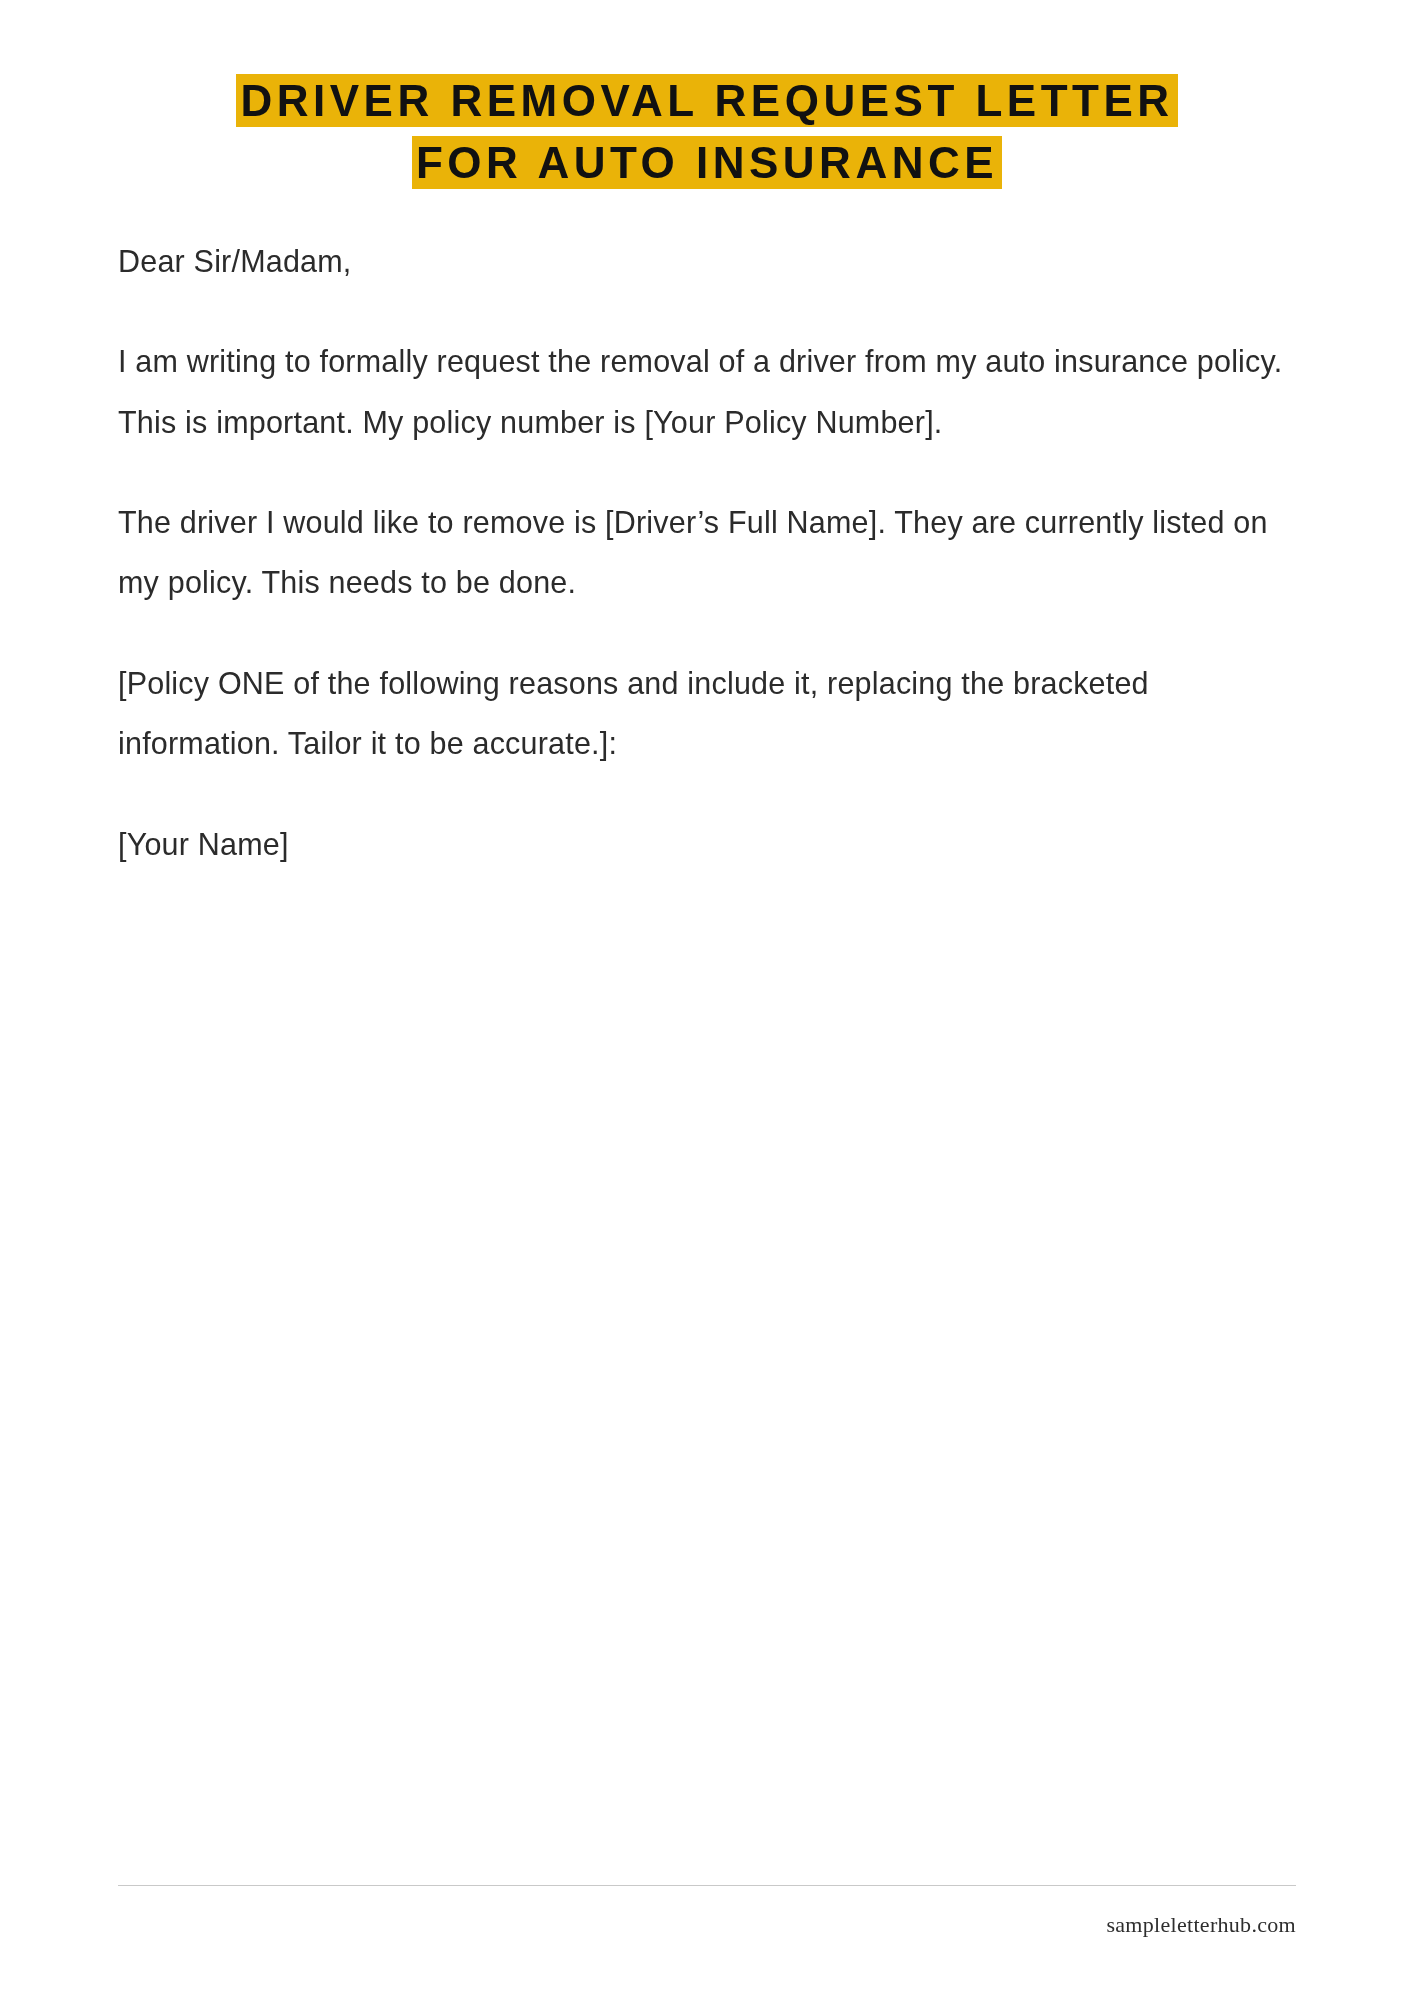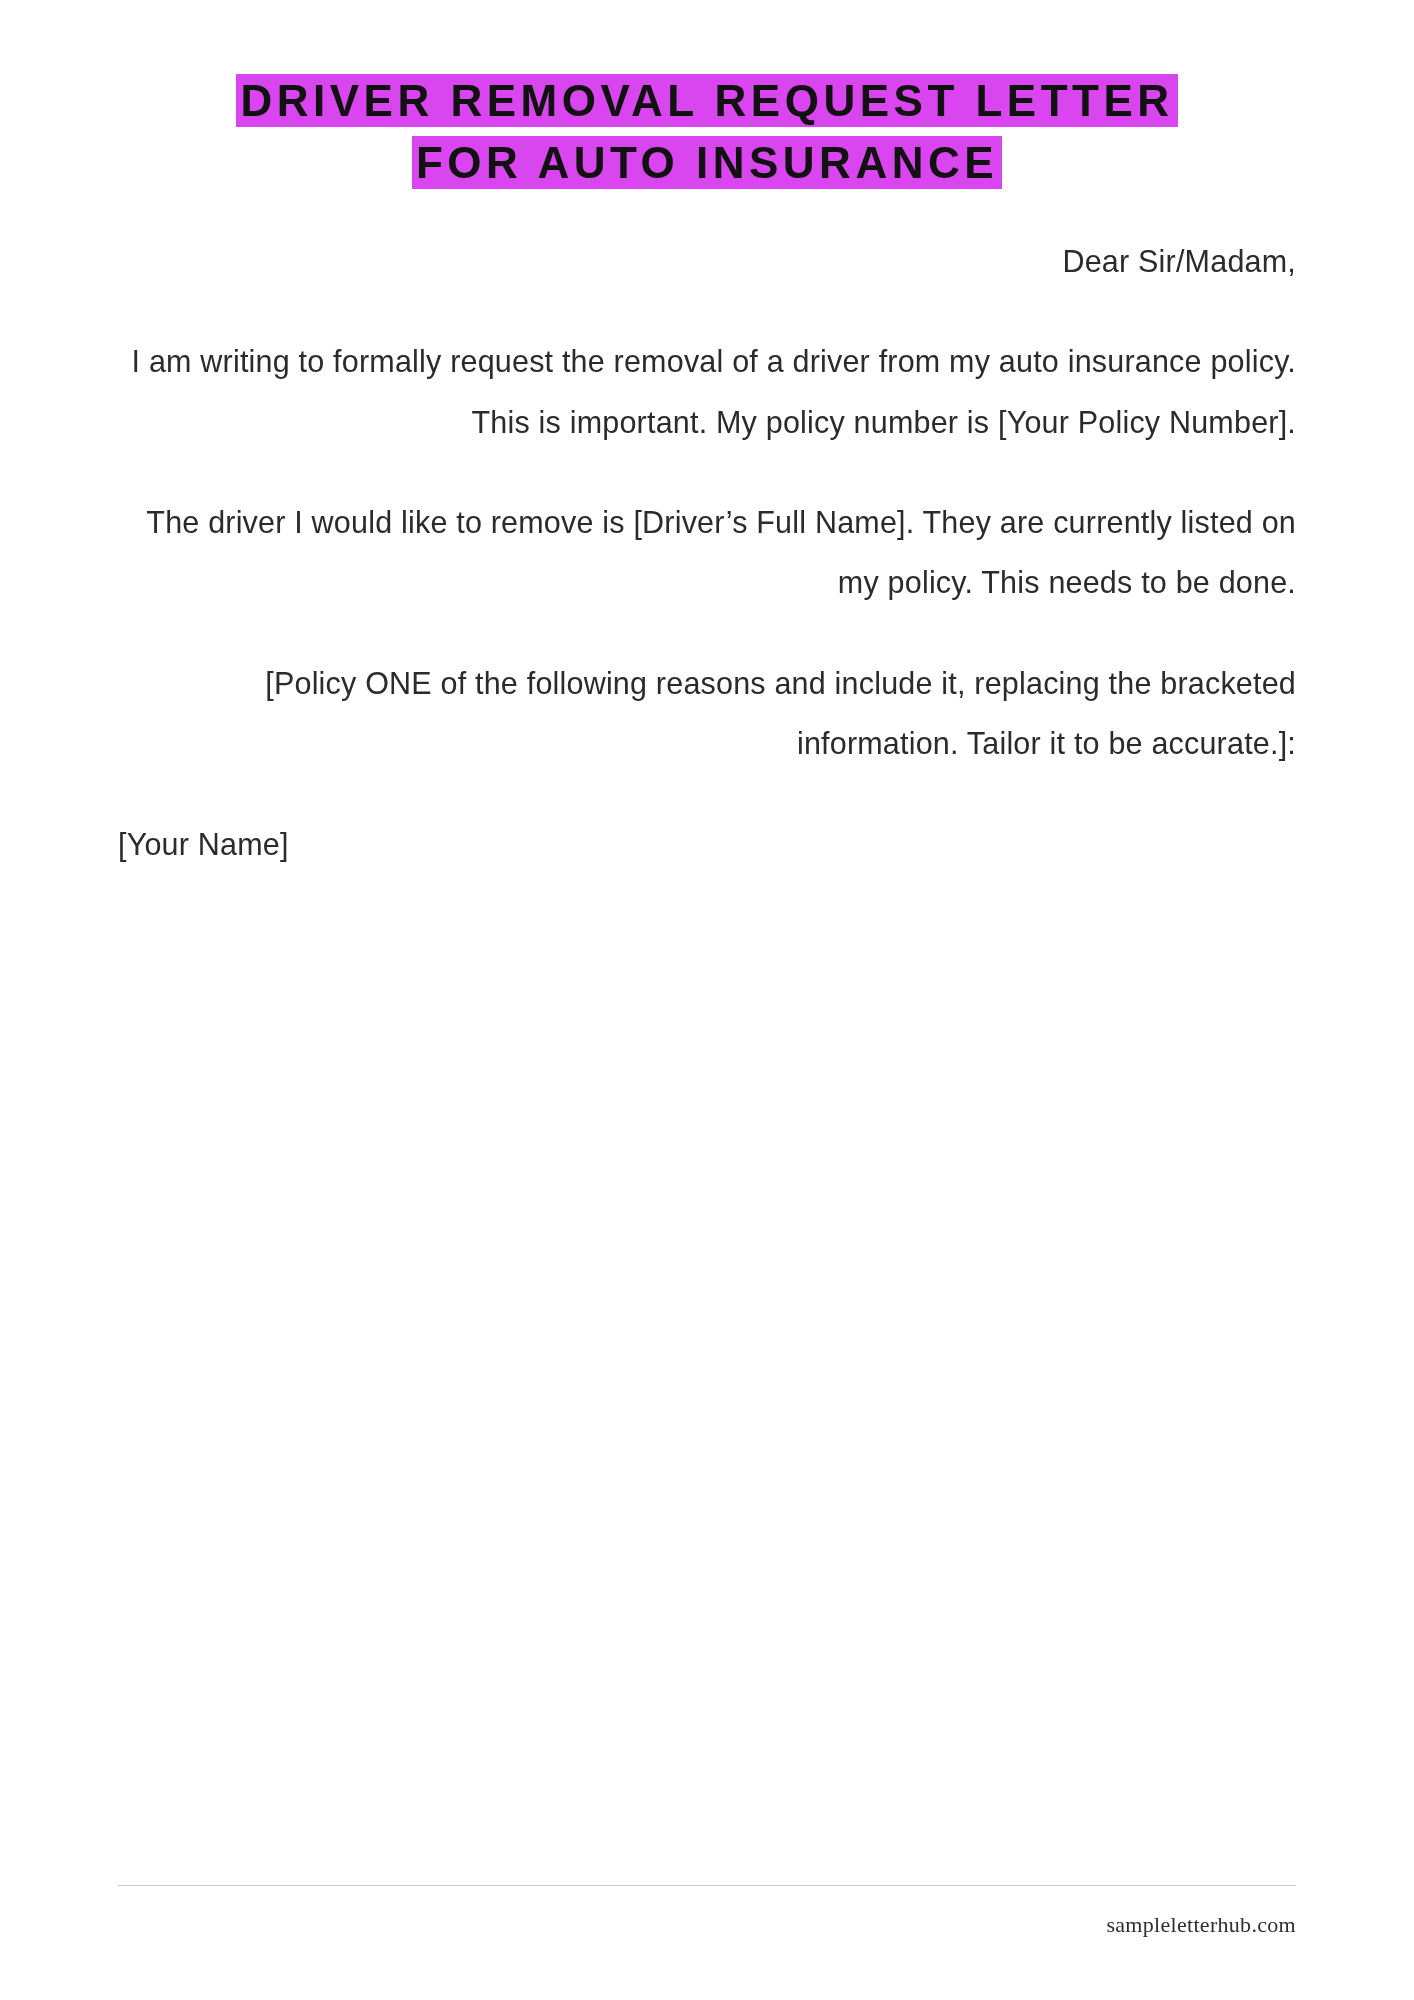--- a/index.html
+++ b/index.html
@@ -26,36 +26,35 @@
     margin-top: 10px;
     margin-bottom: 36px;
   }
   .title-line {
     display: inline;
     font-size: 44px;
     font-weight: bold;
     letter-spacing: 4.5px;
     line-height: 1.42;
     text-transform: uppercase;
-    background: #d946ef;
+    background: #eab308;
     color: #111111;
     padding: 2px 4px;
     box-decoration-break: clone;
     -webkit-box-decoration-break: clone;
   }
   .body-text {
     margin-top: 34px;
     font-size: 30.5px;
     line-height: 1.98;
     color: #2b2b2b;
     letter-spacing: 0.2px;
   }
   .para {
     margin: 0 0 40px 0;
-    text-align: right;
   }
   .sign-line {
     margin: 0;
   }
   .footer {
     position: absolute;
     left: 118px;
     right: 118px;
     bottom: 62px;
   }

